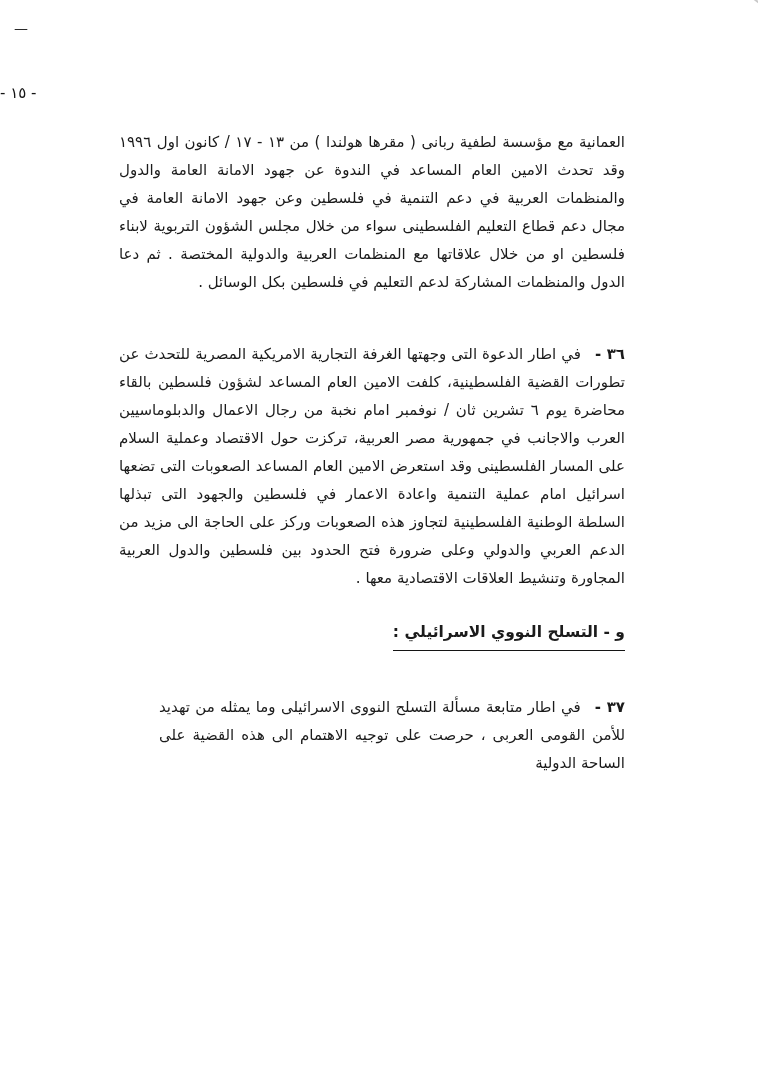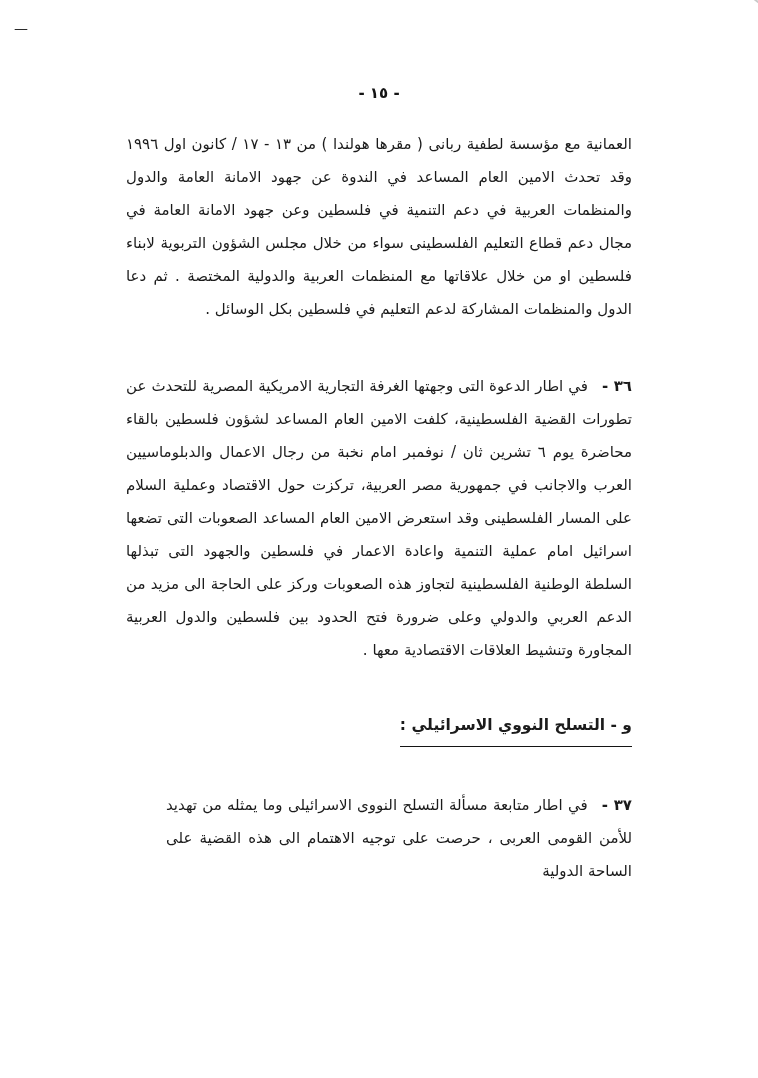--- a/index.html
+++ b/index.html
@@ -32,35 +32,34 @@
     width: 26px;
     height: 2px;
     background: #c9c9c9;
     transform: rotate(38deg);
   }
   .page-number {
     position: absolute;
     top: 84px;
     left: 0;
     width: 100%;
-    text-align: center;
     font-size: 15px;
-    font-weight: bold;
+    font-weight: normal;
     color: #141414;
     letter-spacing: 1px;
   }
   .body-text {
     position: absolute;
     top: 128px;
-    right: 126px;
+    right: 133px;
     width: 506px;
     direction: rtl;
     text-align: justify;
     font-size: 15px;
-    line-height: 33px;
+    line-height: 28px;
   }
   .para {
     margin: 0;
     padding: 0;
   }
   .item-36 {
     margin-top: 44px;
   }
   .item-num {
     font-weight: bold;
@@ -70,21 +69,20 @@
   .section-heading {
     margin: 26px 0 42px 0;
     text-align: right;
     font-size: 15.5px;
     font-weight: bold;
   }
   .section-heading .underline {
     display: inline-block;
     border-bottom: 1.6px solid #141414;
     padding-bottom: 4px;
-    margin-top: 16px;
   }
   .item-37 {
     margin-top: 0;
     margin-left: 40px;
   }
 </style>
 </head>
 <body>
 
 <div class="page">

